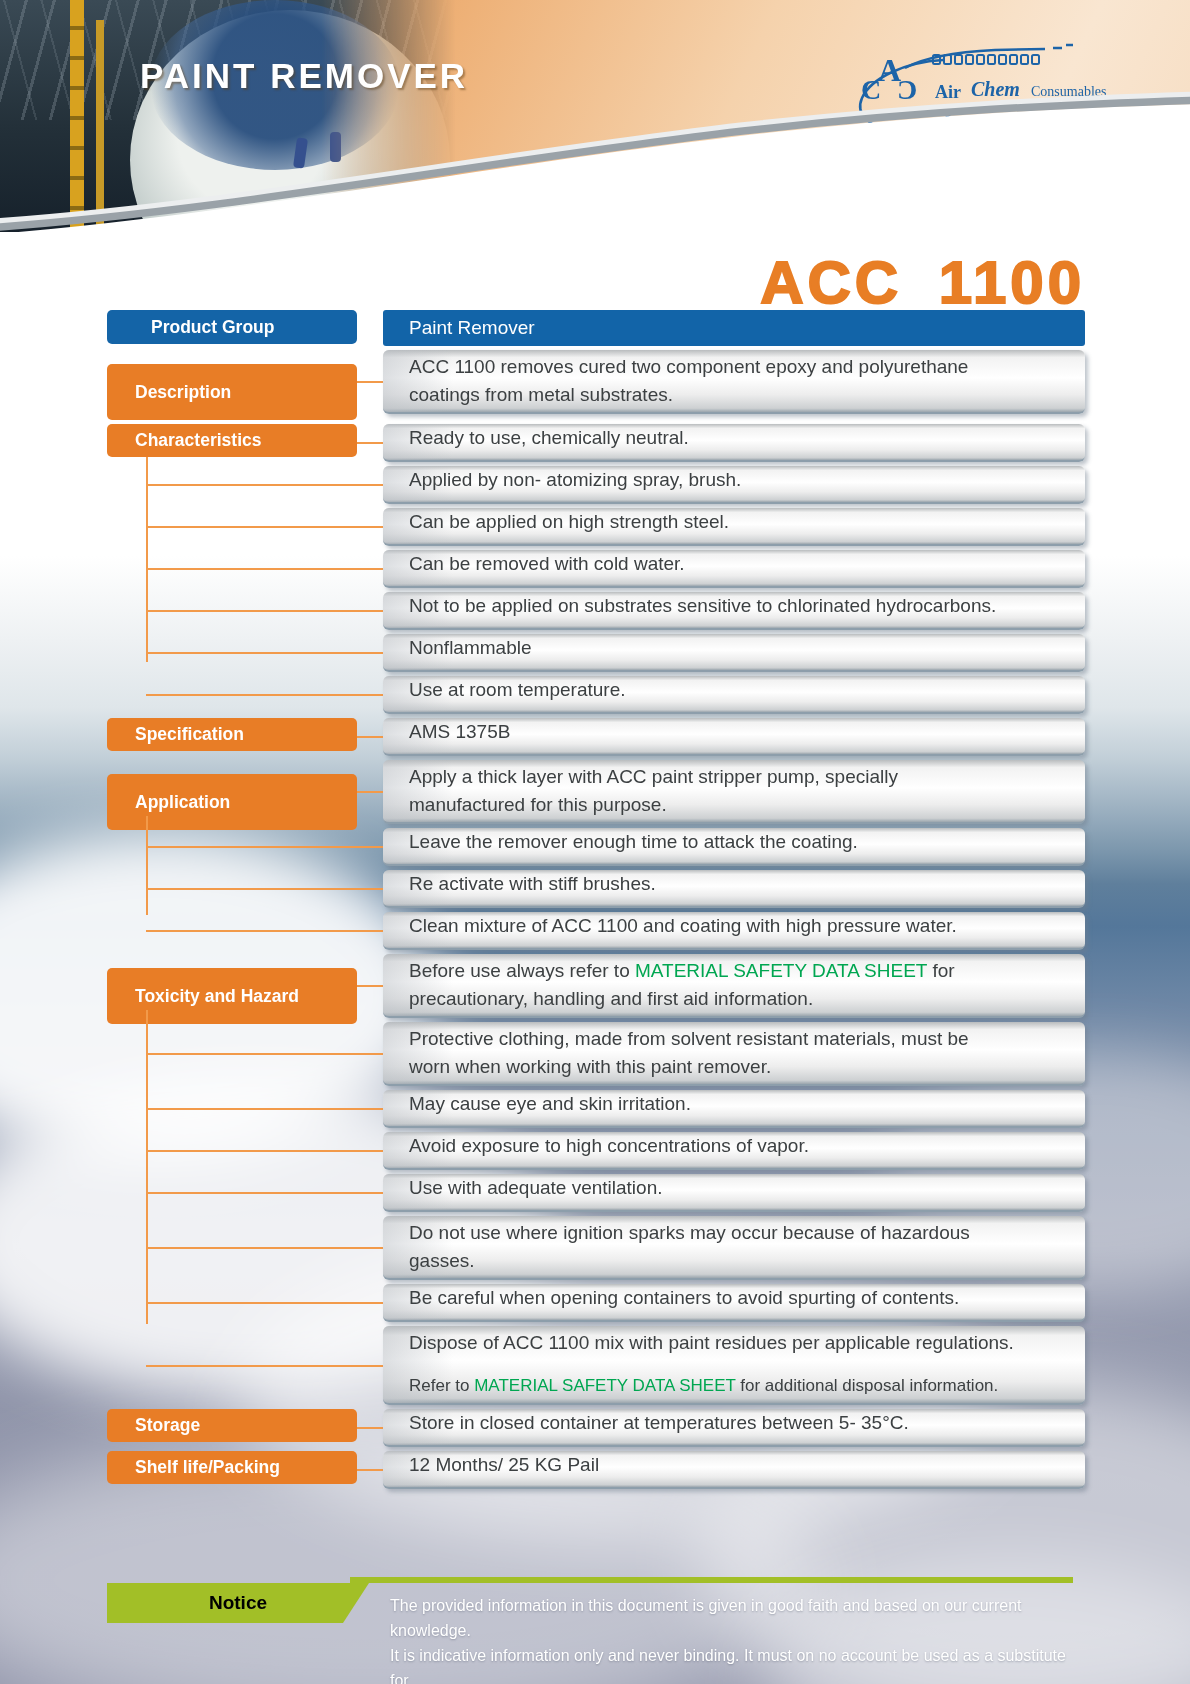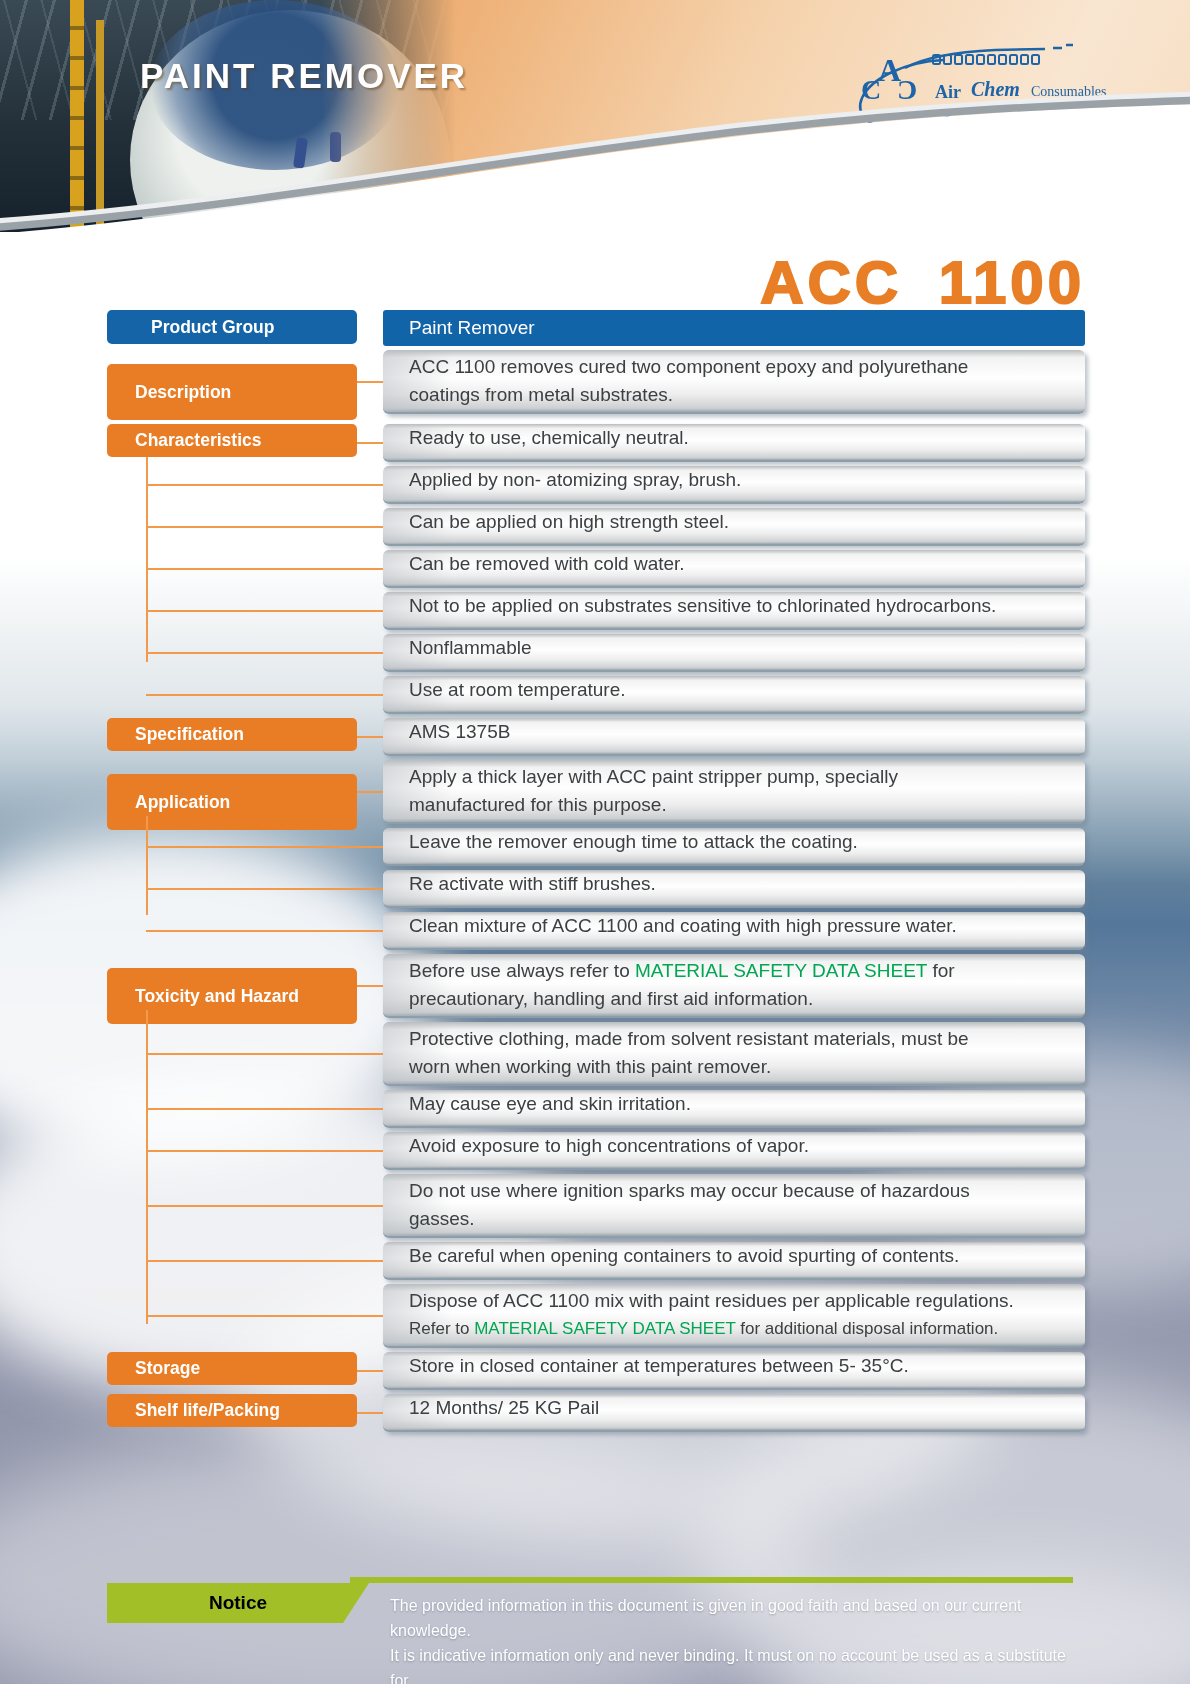--- a/index.html
+++ b/index.html
@@ -69,21 +69,21 @@
   .row{position:relative;box-sizing:border-box;min-height:33px;border-radius:6px;
        padding:0 18px 8px 26px;display:flex;flex-direction:column;justify-content:center;
        color:#3c4042;font-size:19px;line-height:28px;
        background:linear-gradient(90deg,rgba(185,190,196,.5) 0,rgba(255,255,255,0) 70px),
                   linear-gradient(180deg,#b9bcbe 0,#f2f2f2 12%,#ffffff 45%,#ededed 72%,#cdd0d2 94%,#9aa5ad 100%);
        border-bottom:2px solid #8d9eab;
        box-shadow:3px 3px 4px rgba(110,125,140,.45);}
   .row.tall{min-height:60px;padding-top:3px;padding-bottom:3px;}
   .row .ln{display:block;}
   .green{color:#00a651;}
-  .small2{font-size:17px;}
+  .small2{font-size:17px;margin-top:15px;}
   
   .row.f::before,.row.b::before{content:"";position:absolute;top:50%;height:0;
        border-top:2px solid #f29a4a;z-index:-1;}
   .row.f::before{left:-26px;width:26px;}
   .row.b::before{left:-237px;width:237px;}
   .trunk{position:absolute;left:39px;width:0;border-left:2px solid #f29a4a;}
   
   .notice{position:absolute;left:107px;top:1577px;width:978px;height:100px;z-index:4;}
   .notice-line{position:absolute;left:243px;top:0;width:723px;height:6px;background:#a2bf27;}
   .notice-label{position:absolute;left:0;top:6px;width:262px;height:40px;background:#a2bf27;
@@ -219,20 +219,21 @@
         <div class="row tall f">
           <span class="ln"><span>Before use always refer to </span><span class="green">MATERIAL SAFETY DATA SHEET</span><span> for</span></span>
           <span class="ln">precautionary, handling and first aid information.</span>
         </div>
         <div class="row tall b">
           <span class="ln">Protective clothing, made from solvent resistant materials, must be</span>
           <span class="ln">worn when working with this paint remover.</span>
         </div>
         <div class="row b">May cause eye and skin irritation.</div>
         <div class="row b">Avoid exposure to high concentrations of vapor.</div>
+        <div class="row b">Use with adequate ventilation.</div>
         <div class="row tall b">
           <span class="ln">Do not use where ignition sparks may occur because of hazardous</span>
           <span class="ln">gasses.</span>
         </div>
         <div class="row b">Be careful when opening containers to avoid spurting of contents.</div>
         <div class="row tall b">
           <span class="ln">Dispose of ACC 1100 mix with paint residues per applicable regulations.</span>
           <span class="ln small2"><span> Refer to </span><span class="green">MATERIAL SAFETY DATA SHEET</span><span> for additional disposal information.</span></span>
         </div>
       </div>

